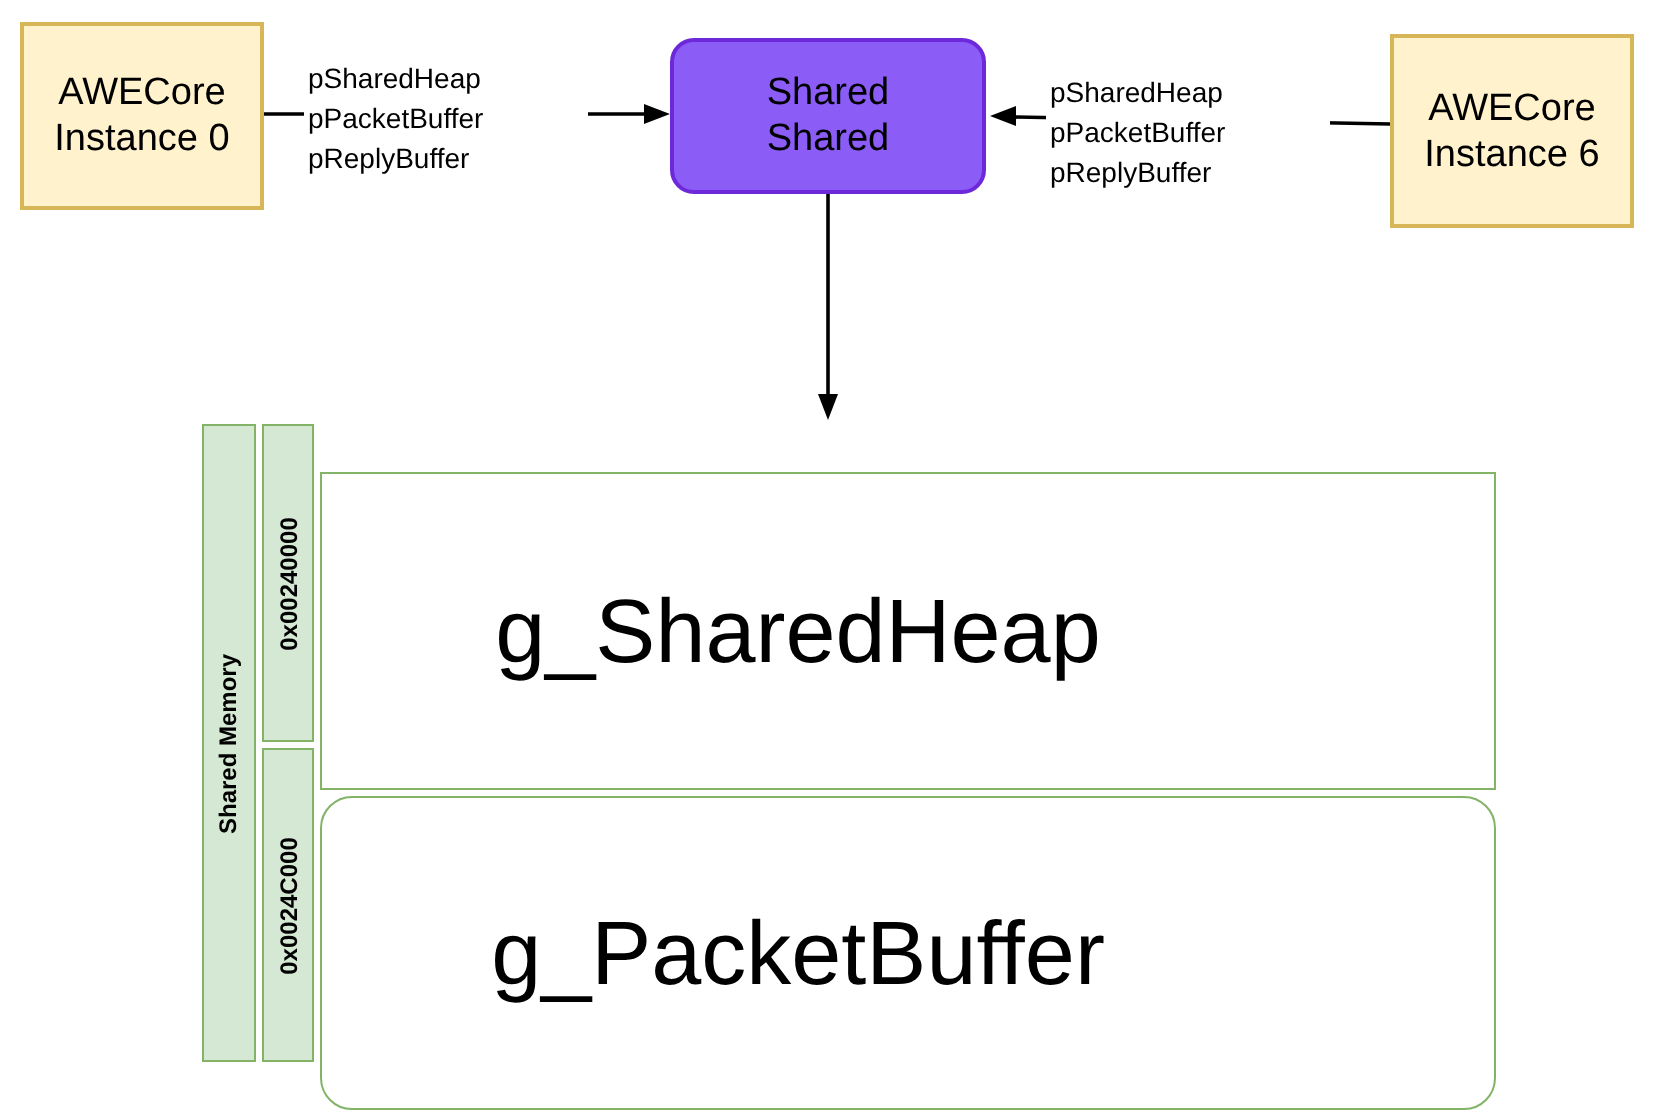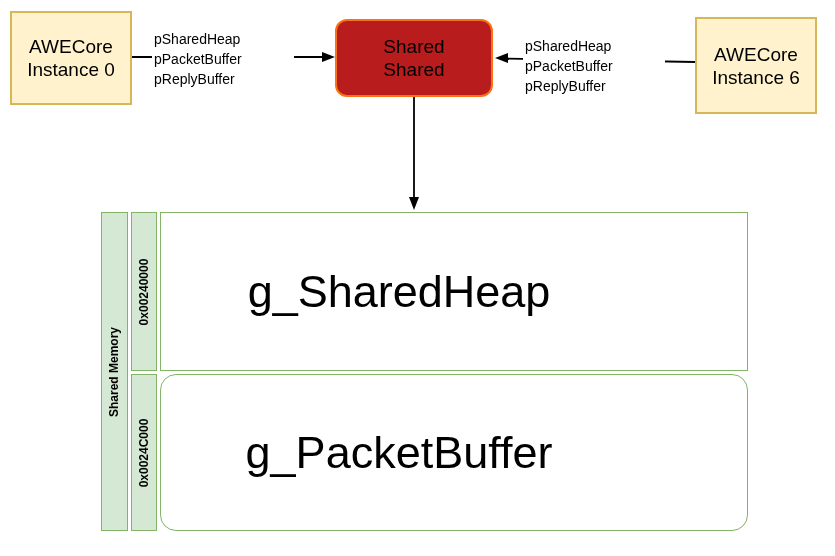--- a/index.html
+++ b/index.html
@@ -32,22 +32,22 @@
     text-align: center;
     font-size: 19px;
     line-height: 23px;
     z-index: 2;
   }
   .node-yellow {
     background: #FFF2CC;
     border: 2px solid #D6B656;
   }
   .node-green {
-    background: #b91c1c;
-    border: 2px solid #f97316;
+    background: #8b5cf6;
+    border: 2px solid #6d28d9;
     border-radius: 12px;
   }
   .edge-label {
     position: absolute;
     z-index: 3;
     font-size: 14px;
     line-height: 20px;
     text-align: left;
     background: #ffffff;
     padding: 0 2px;
@@ -66,20 +66,21 @@
   .cell-white { background: #ffffff; }
   .vlabel {
     transform: rotate(-90deg);
     white-space: nowrap;
     font-size: 12px;
     font-weight: bold;
   }
   .bigtext-cell {
     font-size: 45px;
     padding-right: 110px;
+    margin-top: 24px;
   }
 </style>
 </head>
 <body>
 
 <div class="canvas">
 
   <svg class="connector-layer" viewBox="0 0 835 556" xmlns="http://www.w3.org/2000/svg">
     <g>
       <line x1="131" y1="57" x2="324" y2="57" stroke="#000000" stroke-width="1.8"></line>

